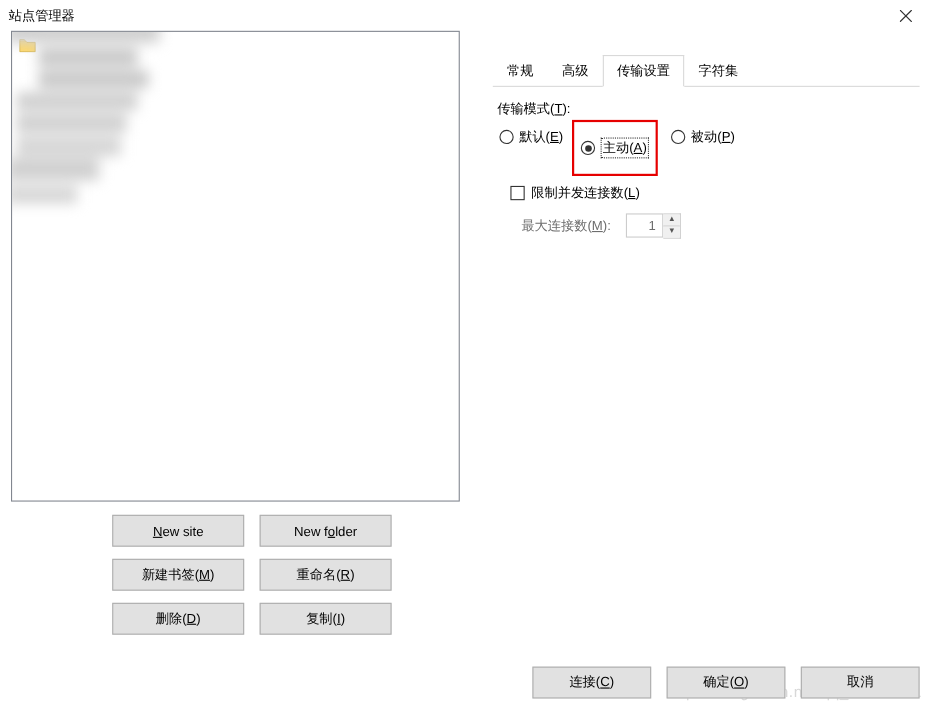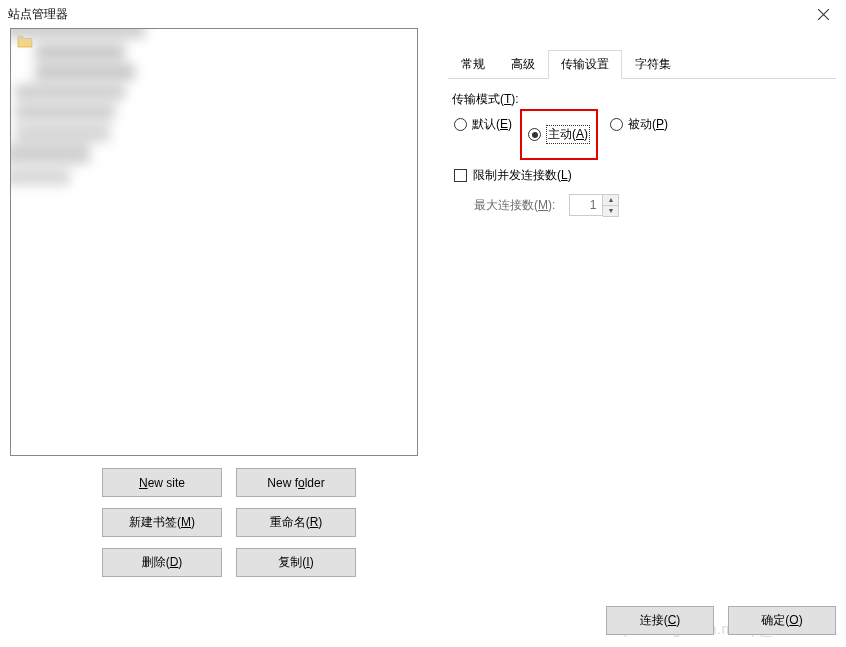--- a/index.html
+++ b/index.html
@@ -154,21 +154,21 @@
     .radio-active-box {
       border: 1px dotted #333;
       padding: 0 1px;
       margin: -1px 0;
     }
     .check-row {
       display: flex;
       align-items: center;
       gap: 6px;
       margin-bottom: 10px;
-      margin-left: 2px;
+      margin-left: 12px;
     }
     .checkbox {
       width: 13px;
       height: 13px;
       border: 1px solid #333;
       background: #fff;
       flex-shrink: 0;
     }
     .spinner-row {
       display: flex;
@@ -342,15 +342,18 @@
   </div>
 </div>
 
 <div class="bottom-bar">
   <button class="bottom-btn">
       <span><span>连接(</span><span class="u">C</span><span>)</span></span>
     </button>
   <button class="bottom-btn">
       <span><span>确定(</span><span class="u">O</span><span>)</span></span>
     </button>
+  <button class="bottom-btn">
+      <span>取消</span>
+    </button>
 </div>
 
 <div class="watermark">https://blog.csdn.net/qq_41534621</div>
 
 </body></html>

